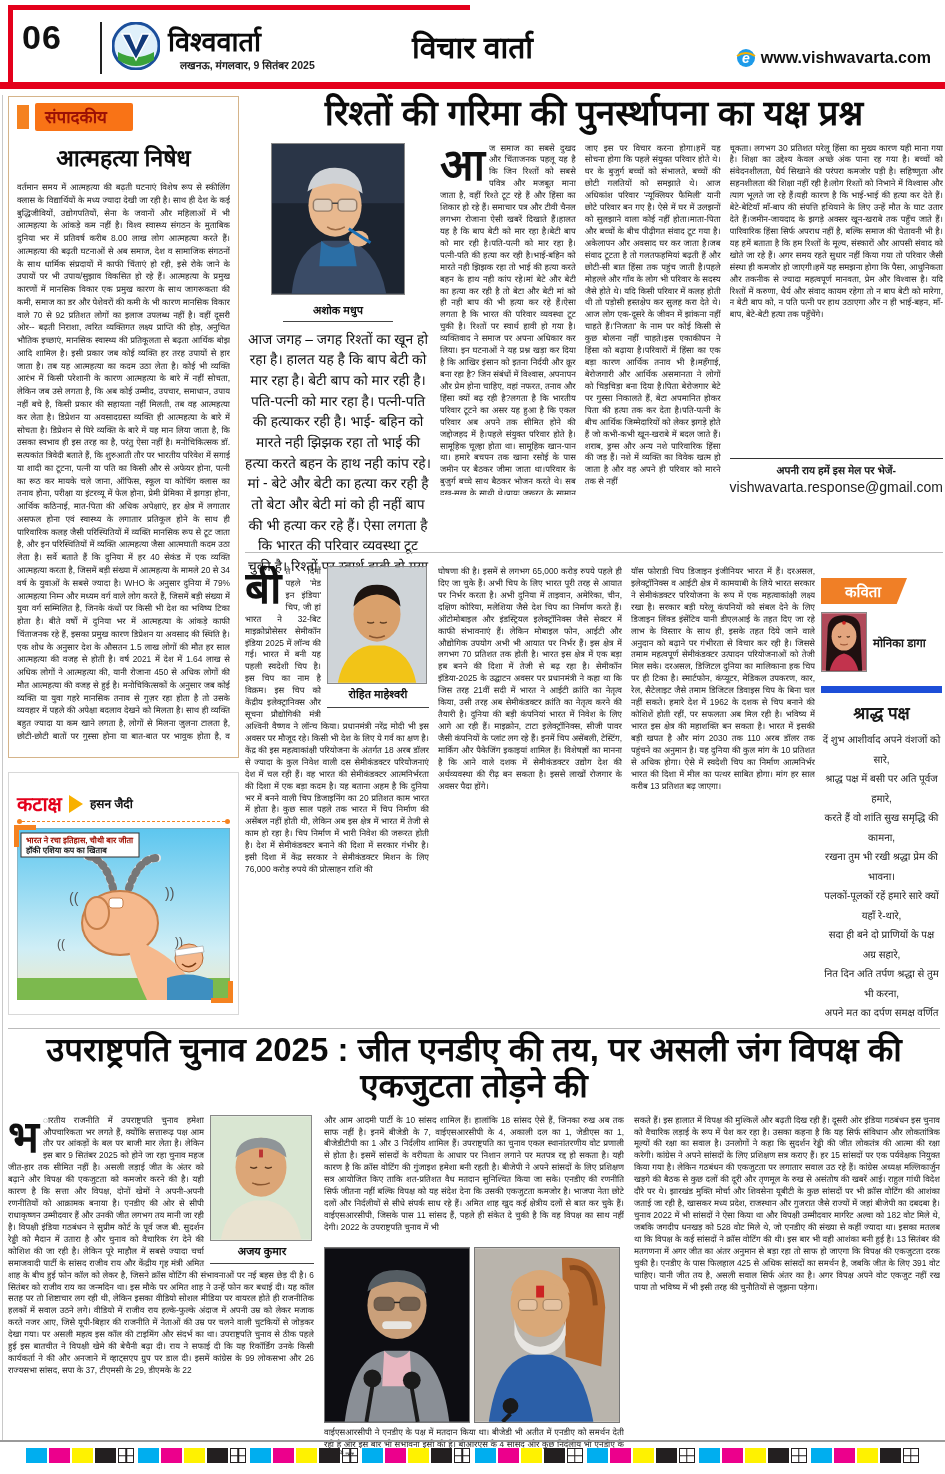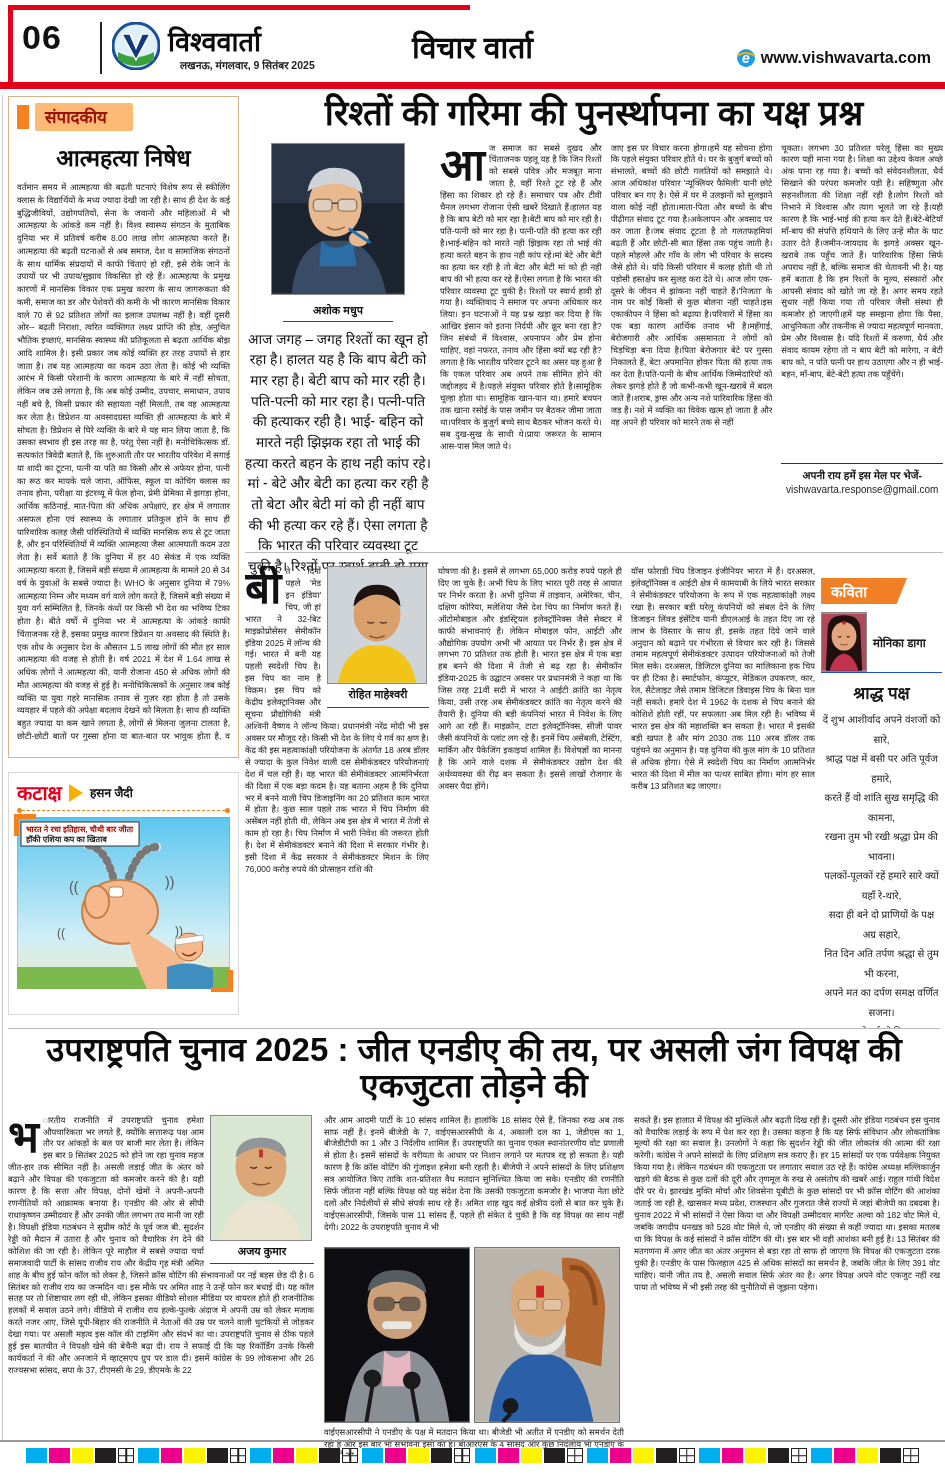--- a/index.html
+++ b/index.html
@@ -21,26 +21,26 @@
 
   
   .body-text { font-size:8.4px; line-height:1.42; text-align:justify; color:#1d1d1d; overflow:hidden; }
   .byline { font-size:11px; font-weight:bold; text-align:center; color:#111; padding:3px 0 4px 0; border-bottom:1px solid #444; }
   .dropcap { float:left; font-size:44px; line-height:0.9; font-weight:bold; padding:2px 4px 0 0; color:#111; }
 
   
   .editorial { position:absolute; left:8px; top:96px; width:231px; height:662px; border:1px solid #d5b48a; padding:6px 8px; overflow:hidden; }
   .ed-banner { display:flex; align-items:center; gap:6px; }
   .ed-banner .sq { width:12px; height:24px; background:#f58220; }
-  .ed-banner .bn { background:#fdba74; color:#9c1105; font-size:17px; font-weight:bold; padding:2px 26px 3px 10px; border-radius:2px; }
+  .ed-banner .bn { background:#f97316; color:#9c1105; font-size:17px; font-weight:bold; padding:2px 26px 3px 10px; border-radius:2px; }
   .ed-title { text-align:center; font-size:23px; font-weight:bold; margin:10px 0 8px 0; color:#0d0d0d; }
   .editorial .body-text { line-height:1.52; height:560px; }
 
   
-  .cartoon { position:absolute; left:8px; top:772px; width:231px; height:243px; border:1px solid #d8d8d8; padding:6px 8px; }
+  .cartoon { position:absolute; left:8px; top:772px; width:231px; height:243px; border:1px solid #d8d8d8; padding:17px 8px; }
   .ct-head { display:flex; align-items:center; gap:7px; }
   .ct-label { color:#e4001b; font-size:20px; font-weight:bold; }
   .ct-arrow { width:0; height:0; border-top:9px solid transparent; border-bottom:9px solid transparent; border-left:14px solid #f8b000; position:relative; }
   .ct-artist { font-size:12px; font-weight:bold; color:#111; }
   .ct-rule { border-top:1px dashed #f58220; margin:4px 0 6px 0; position:relative; }
   .ct-rule::before, .ct-rule::after { content:""; position:absolute; top:-3px; width:5px; height:5px; border-radius:50%; background:#f58220; }
   .ct-rule::before { left:0; } .ct-rule::after { right:0; }
   .ct-frame { position:relative; width:213px; height:172px; margin:0 auto; }
   .ct-corner-tl { position:absolute; left:-3px; top:-3px; width:22px; height:22px; border-left:5px solid #f58220; border-top:5px solid #f58220; z-index:3; }
   .ct-corner-br { position:absolute; right:-3px; bottom:-3px; width:22px; height:22px; border-right:5px solid #f58220; border-bottom:5px solid #f58220; z-index:3; }
@@ -48,33 +48,33 @@
   
   .article1 { position:absolute; left:245px; top:94px; width:698px; height:461px; }
   .a1-headline { font-size:35px; font-weight:bold; text-align:center; color:#0b0b0b; line-height:1.1; }
   .a1-body { display:flex; gap:9px; margin-top:10px; height:352px; }
   .a1-photocol { width:186px; flex:none; }
   .a1-quote { font-size:13.8px; line-height:1.5; text-align:center; color:#111; margin-top:8px; }
   .a1-col { flex:1; }
   .a1-col3wrap { flex:1; display:flex; flex-direction:column; }
   .feedback { border-top:1.5px solid #333; margin-top:5px; padding-top:4px; text-align:center; }
   .feedback .fl { font-size:10.5px; font-weight:bold; }
-  .feedback .fe { font-size:10px; color:#222; margin-top:2px; }
+  .feedback .fe { font-size:14px; color:#222; margin-top:2px; }
 
   
   .article2 { position:absolute; left:245px; top:557px; width:570px; height:470px; }
   .a2-headline { font-size:31px; font-weight:bold; text-align:center; color:#0b0b0b; line-height:1.1; }
   .a2-body { display:flex; gap:9px; margin-top:9px; height:408px; }
   .a2-col { flex:1; }
   .a2-photo-wrap { float:right; width:102px; margin:0 0 4px 6px; }
 
   
   .poem { position:absolute; left:821px; top:578px; width:121px; height:450px; overflow:hidden; }
-  .poem-banner { background:#f07f26; color:#fff; font-size:15px; font-weight:bold; padding:3px 10px; width:86px; clip-path:polygon(0 0,100% 0,88% 100%,0 100%); }
-  .poem-authorrow { display:flex; align-items:center; gap:6px; margin-top:8px; border-bottom:1px solid #1d4ed8; padding-bottom:0; }
+  .poem-banner { background:#f07f26; color:#fff; font-size:15px; font-weight:bold; padding:3px 24px; width:86px; clip-path:polygon(0 0,100% 0,88% 100%,0 100%); }
+  .poem-authorrow { display:flex; align-items:center; gap:6px; margin-top:8px; border-bottom:7px solid #1d4ed8; padding-bottom:14px; }
   .poem-author { font-size:11.5px; font-weight:bold; }
   .poem-title { text-align:center; font-size:17px; font-weight:bold; margin:8px 0 6px 0; }
   .poem-line { font-size:10px; line-height:1.95; text-align:center; color:#222; }
 
   
   .article3 { position:absolute; left:8px; top:1032px; width:932px; height:402px; }
   .a3-headline { font-size:33px; font-weight:bold; color:#0b0b0b; text-align:center; line-height:1.1; }
   .a3-body { display:flex; gap:10px; margin-top:10px; height:340px; }
   .a3-col1 { width:306px; flex:none; }
   .a3-col2 { width:300px; flex:none; display:flex; flex-direction:column; }

